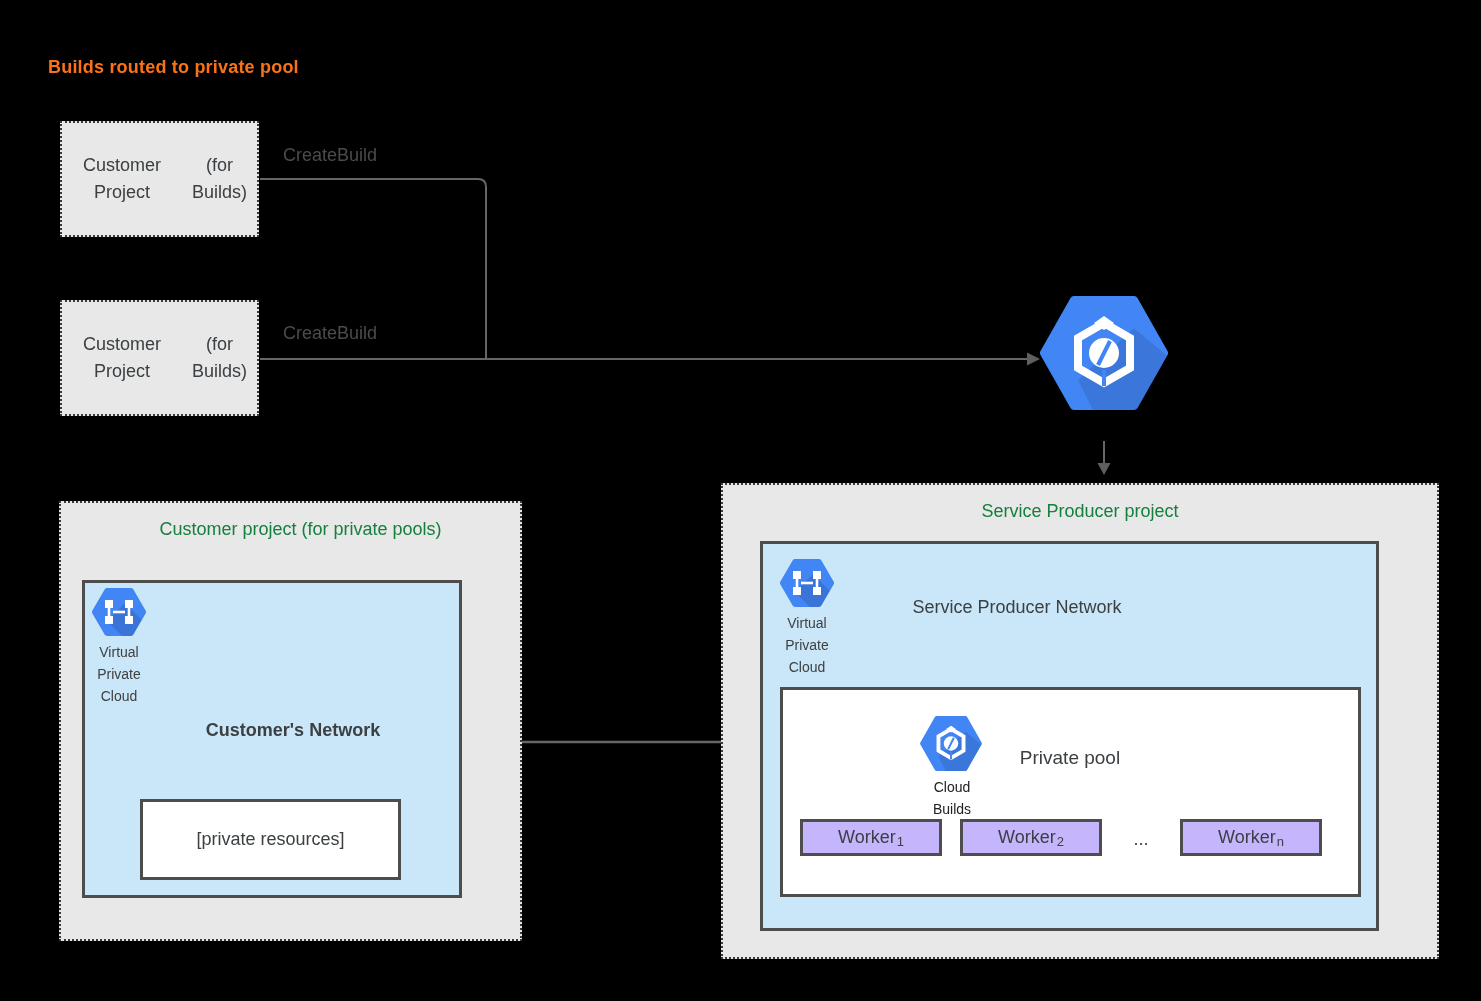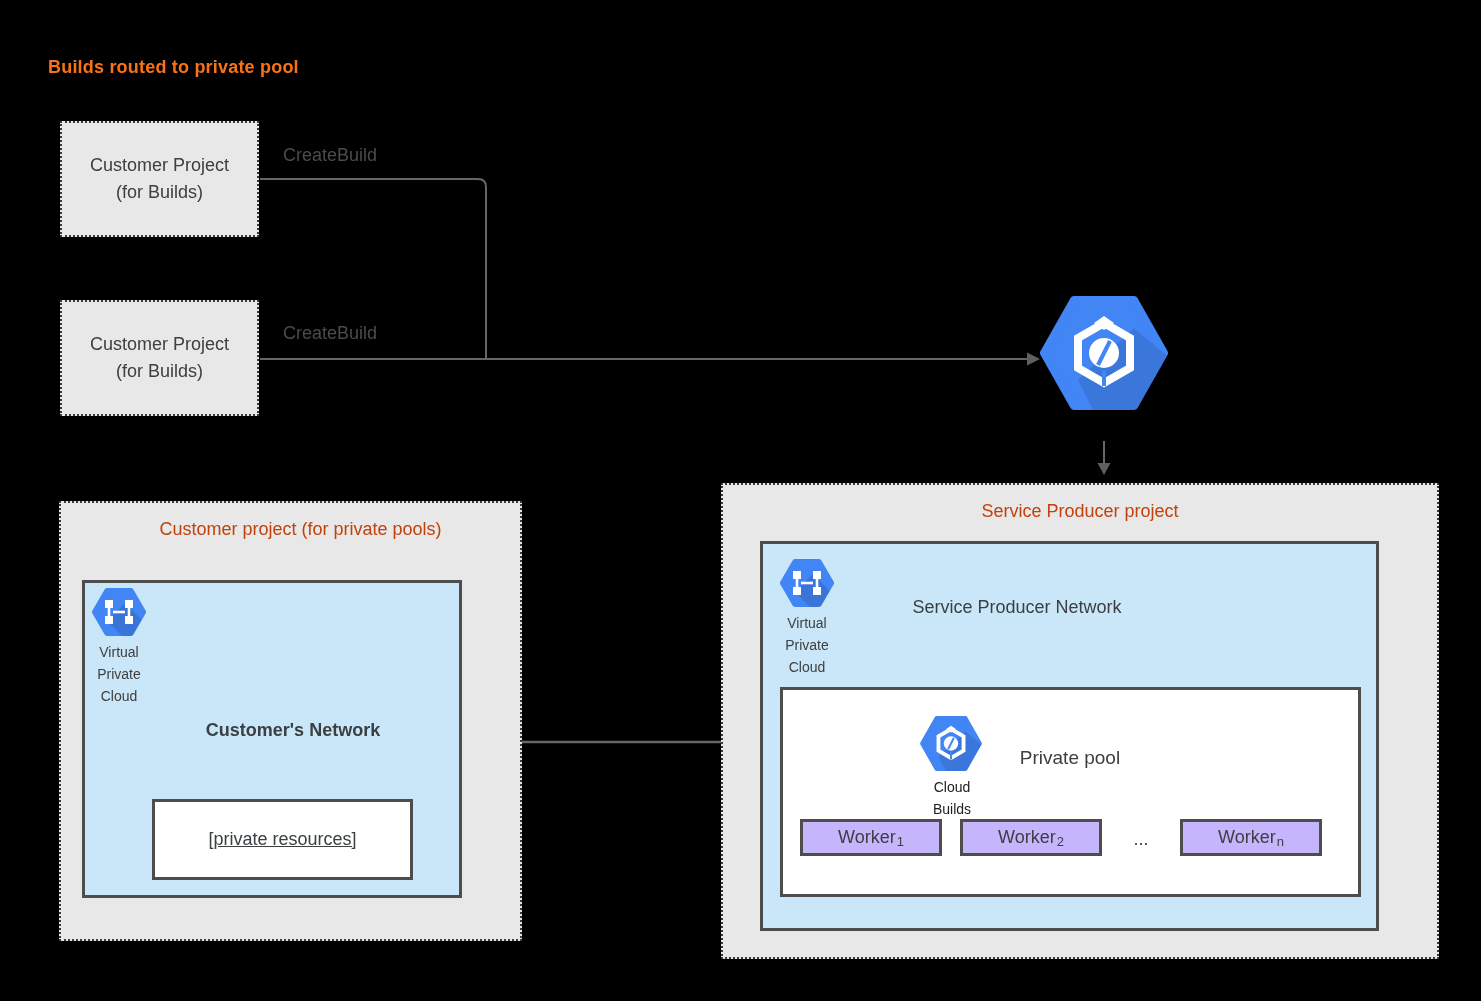--- a/index.html
+++ b/index.html
@@ -1,26 +1,26 @@
 <!DOCTYPE html>
 <html><head>
 <meta charset="utf-8">
 <style>
   html,body{margin:0;padding:0;background:#000;}
   .canvas{position:relative;width:1481px;height:1001px;background:#000;overflow:hidden;
           font-family:"Liberation Sans",sans-serif;color:#3c4043;}
   .abs{position:absolute;}
   .diagram-title{position:absolute;left:48px;top:57px;font-size:18px;font-weight:bold;color:#f97316;letter-spacing:.2px;}
   .small-box{position:absolute;left:60px;width:195px;height:112px;background:#e8e8e8;
-             border:2px dotted #3a3a3a;display:flex;flex-direction:column;align-items:center;
+             border:2px dotted #3a3a3a;display:flex;flex-direction:row;align-items:center;
              justify-content:center;font-size:18px;line-height:27px;text-align:center;}
   .edge-label{position:absolute;font-size:18px;color:#4b4b4b;}
   .overlay{position:absolute;left:0;top:0;pointer-events:none;}
   .proj-box{position:absolute;background:#e8e8e8;border:2px dotted #3a3a3a;}
-  .proj-title{text-align:center;margin-top:16px;font-size:18px;color:#c2410c;}
+  .proj-title{text-align:center;margin-top:16px;font-size:18px;color:#15803d;}
   .net-box{position:absolute;background:#c9e7f8;border:3px solid #4d4d4d;}
   .net-label{position:absolute;text-align:center;font-size:18px;color:#3c4043;}
   .vpc-label{position:absolute;text-align:center;font-size:14px;line-height:22px;color:#404040;}
   .pool-box{position:absolute;background:#ffffff;border:3px solid #4d4d4d;}
   .res-box{position:absolute;background:#ffffff;border:3px solid #4d4d4d;display:flex;
            align-items:center;justify-content:center;font-size:18px;}
   .worker{position:absolute;top:129px;width:136px;height:31px;background:#c4b5fd;border:3px solid #4d4d4d;
           display:flex;align-items:center;justify-content:center;font-size:18px;}
   .worker .sub{font-size:13px;position:relative;bottom:-4px;margin-left:1px;}
   .dots{position:absolute;font-size:18px;color:#3c4043;}
@@ -100,21 +100,21 @@
             <line x1="37" y1="20" x2="37" y2="28"></line>
           <line x1="21" y1="24" x2="33" y2="24"></line>
         </g>
       </svg>
       <div class="vpc-label" style="left:-16px;top:58px;width:100px;">
         <div>Virtual</div>
         <div>Private</div>
         <div>Cloud</div>
       </div>
       <div class="net-label" style="left:0;top:137px;width:416px;font-weight:bold;">Customer's Network</div>
-      <div class="res-box" style="left:67px;top:216px;width:255px;height:75px;text-decoration:underline;">
+      <div class="res-box" style="left:55px;top:216px;width:255px;height:75px;">
         <span>[private resources]</span>
       </div>
     </div>
   </div>
 
   <div class="proj-box" style="left:721px;top:483px;width:714px;height:472px;">
     <div class="proj-title">Service Producer project</div>
 
     <div class="net-box" style="left:37px;top:56px;width:613px;height:384px;">
       <svg class="abs" style="left:17px;top:15px;" width="54" height="48" viewBox="0 0 54 48">

